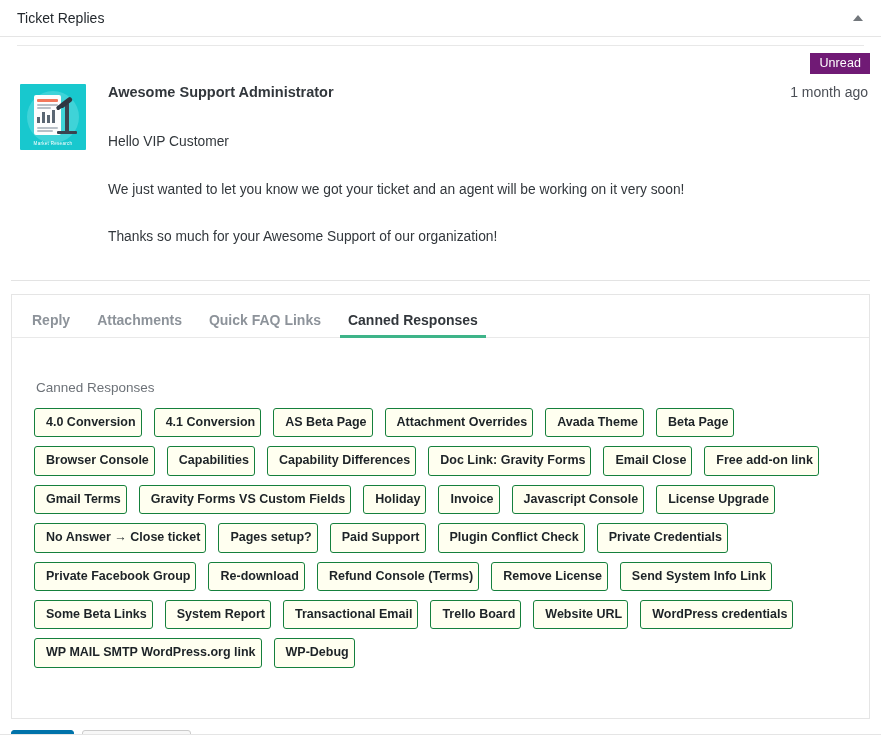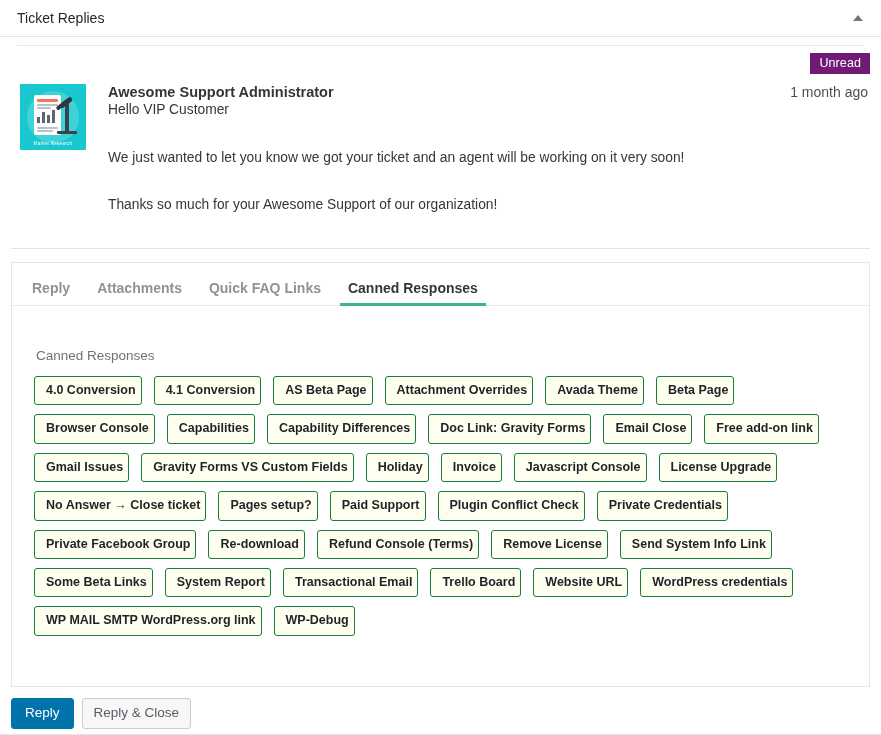--- a/index.html
+++ b/index.html
@@ -157,21 +157,21 @@
     font-size: 14px;
     color: #4b4f56;
     font-weight: 400;
   }
   .msg p {
     margin: 0;
     font-size: 13.8px;
     line-height: 1.5;
     color: #32373c;
   }
-  .msg p.first { }
+  .msg p.first { margin-top: 32px; }
   .msg p.spaced { margin-top: 27px; }
 
   
   .tabs-outer { padding: 0 11px; }
   .tabs-divider {
     height: 1px;
     background: #e3e3e3;
     margin: 8px 0 13px 0;
   }
   .tabs-box {
@@ -352,21 +352,21 @@
           <button class="cr-btn">AS Beta Page</button>
           <button class="cr-btn">Attachment Overrides</button>
           <button class="cr-btn">Avada Theme</button>
           <button class="cr-btn">Beta Page</button>
           <button class="cr-btn">Browser Console</button>
           <button class="cr-btn">Capabilities</button>
           <button class="cr-btn">Capability Differences</button>
           <button class="cr-btn">Doc Link: Gravity Forms</button>
           <button class="cr-btn">Email Close</button>
           <button class="cr-btn">Free add-on link</button>
-          <button class="cr-btn">Gmail Issues</button>
+          <button class="cr-btn">Gmail Terms</button>
           <button class="cr-btn">Gravity Forms VS Custom Fields</button>
           <button class="cr-btn">Holiday</button>
           <button class="cr-btn">Invoice</button>
           <button class="cr-btn">Javascript Console</button>
           <button class="cr-btn">License Upgrade</button>
           <button class="cr-btn">No Answer → Close ticket</button>
           <button class="cr-btn">Pages setup?</button>
           <button class="cr-btn">Paid Support</button>
           <button class="cr-btn">Plugin Conflict Check</button>
           <button class="cr-btn">Private Credentials</button>

